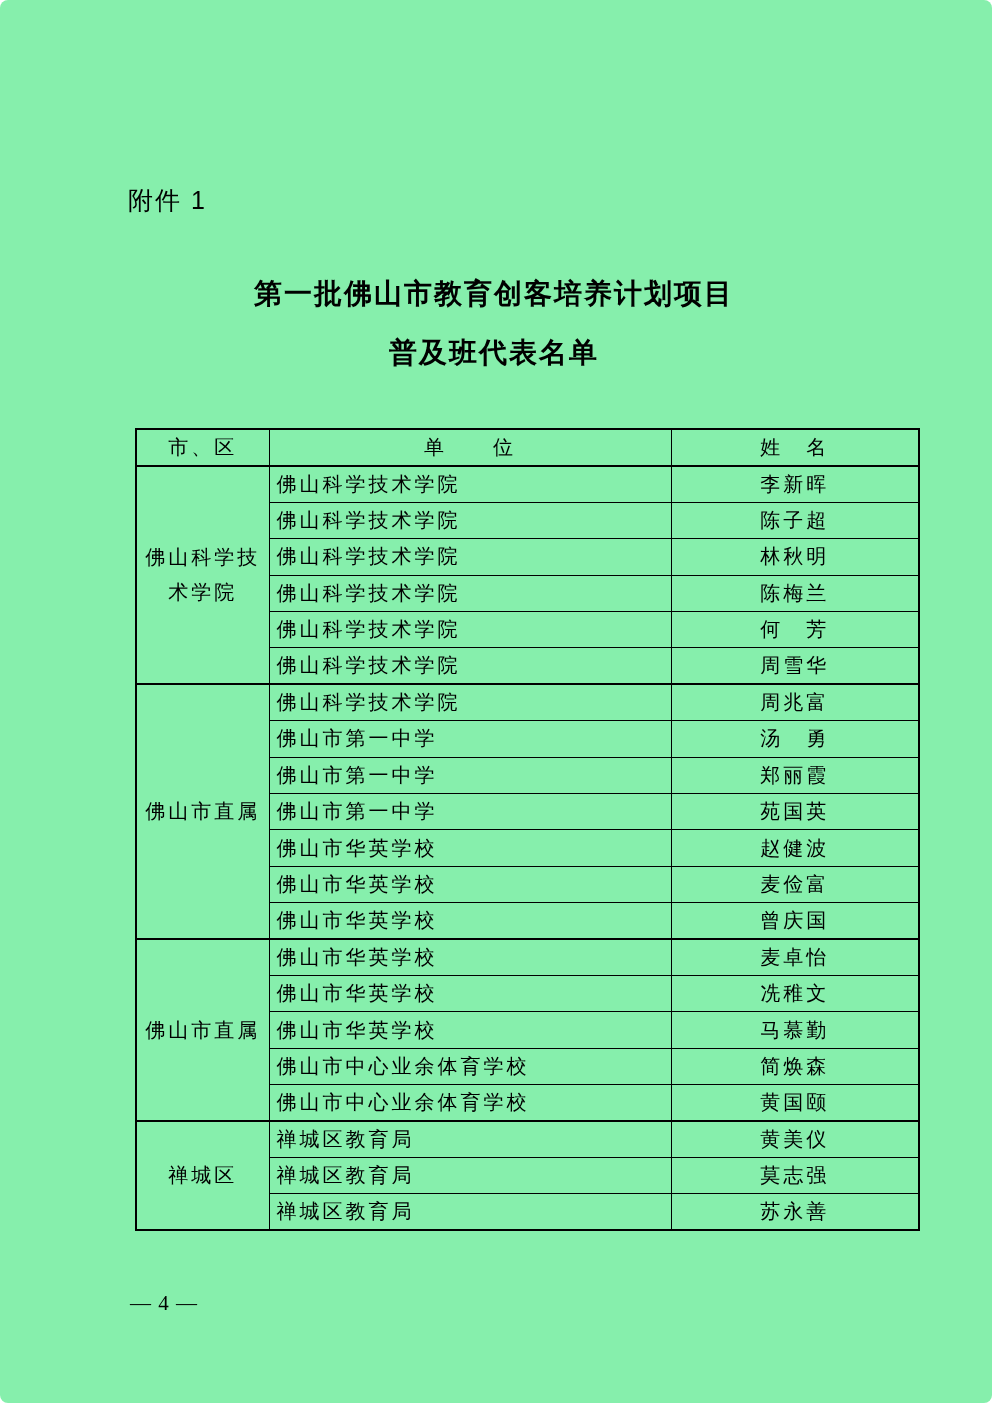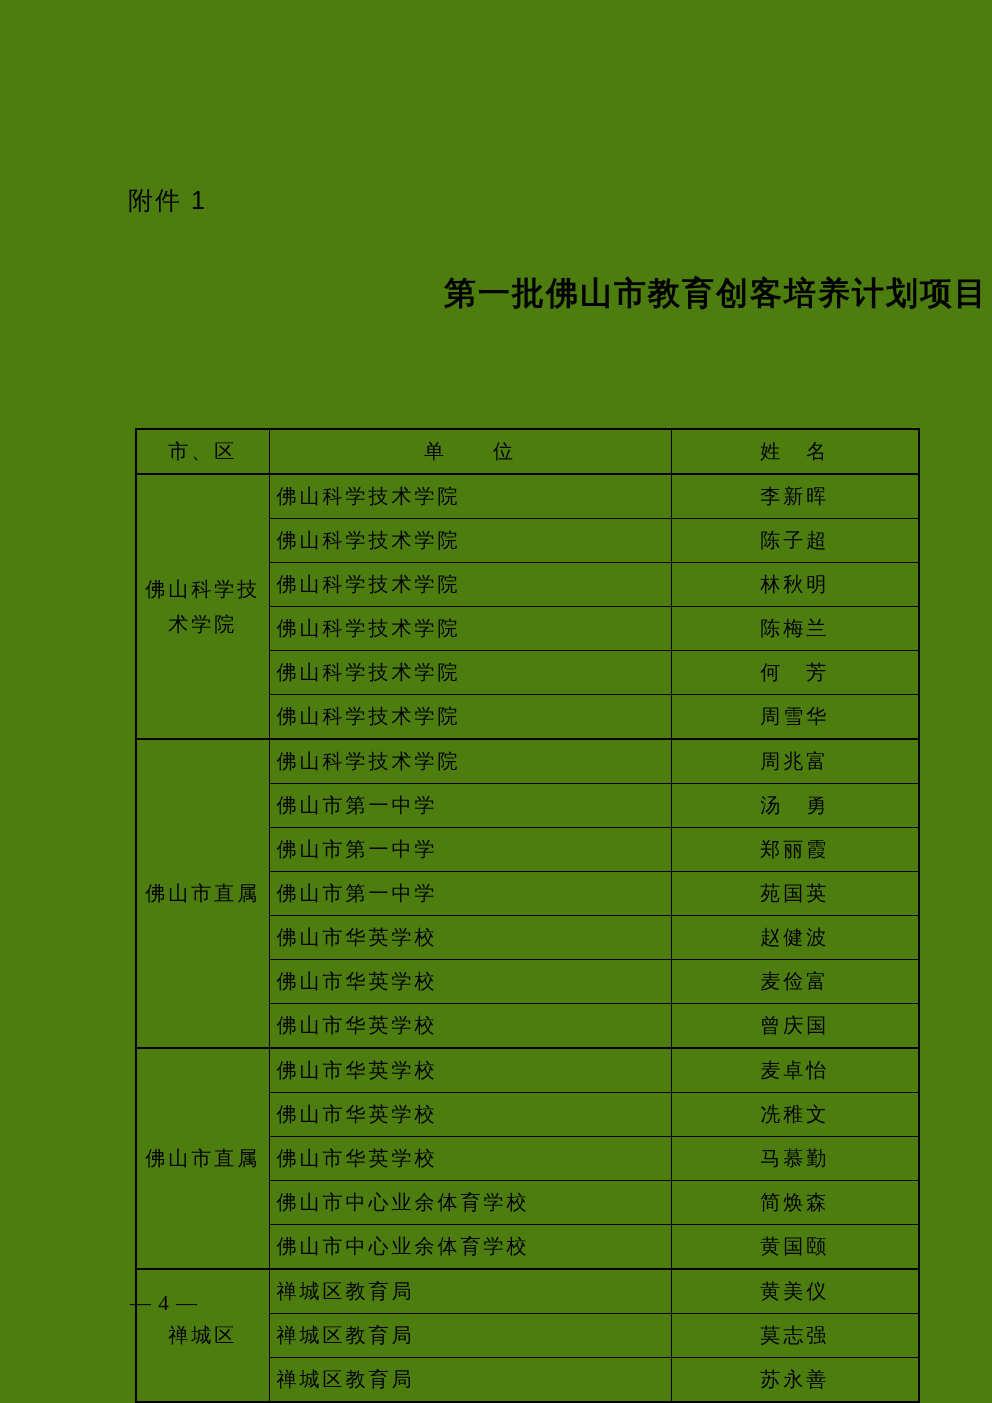--- a/index.html
+++ b/index.html
@@ -1,58 +1,59 @@
 <!DOCTYPE html>
 <html><head>
 <meta charset="utf-8">
 <style>
   html, body { margin: 0; padding: 0; background: #ffffff; }
   .page {
     position: relative;
     width: 992px;
     height: 1403px;
-    background: #4d7c0f;
+    background: #86efac;
     color: #000000;
     font-family: "Liberation Serif", "DejaVu Serif", serif;
     overflow: hidden;
+    border-radius: 8px;
   }
   .attachment-label {
     position: absolute;
     left: 128px;
     top: 184px;
     font-family: "Liberation Sans", "DejaVu Sans", sans-serif;
     font-size: 25px;
     letter-spacing: 2px;
   }
   .doc-title {
     position: absolute;
     left: 0;
     right: 4px;
     top: 264px;
-    text-align: right;
-    font-size: 32px;
+    text-align: center;
+    font-size: 28px;
     font-weight: bold;
     line-height: 59px;
     letter-spacing: 2px;
   }
   table.rep-table {
     position: absolute;
     left: 135px;
     top: 428px;
     width: 783px;
     border-collapse: collapse;
     table-layout: fixed;
     border: 2px solid #000;
   }
   .rep-table th, .rep-table td {
     border: 1px solid #000;
     font-size: 20px;
     font-weight: normal;
     letter-spacing: 3px;
-    padding: 8px;
+    padding: 0;
     overflow: hidden;
   }
   .rep-table thead tr { height: 37px; }
   .rep-table thead th {
     border-bottom: 2px solid #000;
     text-align: center;
     vertical-align: middle;
   }
   .rep-table tbody tr { height: 36.4px; }
   .rep-table tbody.group tr.group-start td { border-top: 2px solid #000; }
@@ -82,20 +83,21 @@
 </style>
 </head>
 <body>
 
 <div class="page">
 
   <div class="attachment-label">附件 1</div>
 
   <div class="doc-title">
     <div>第一批佛山市教育创客培养计划项目</div>
+    <div>普及班代表名单</div>
   </div>
 
   <table class="rep-table">
     <colgroup>
       <col style="width:133px">
       <col style="width:402px">
       <col style="width:248px">
     </colgroup>
     <thead>
       <tr>

